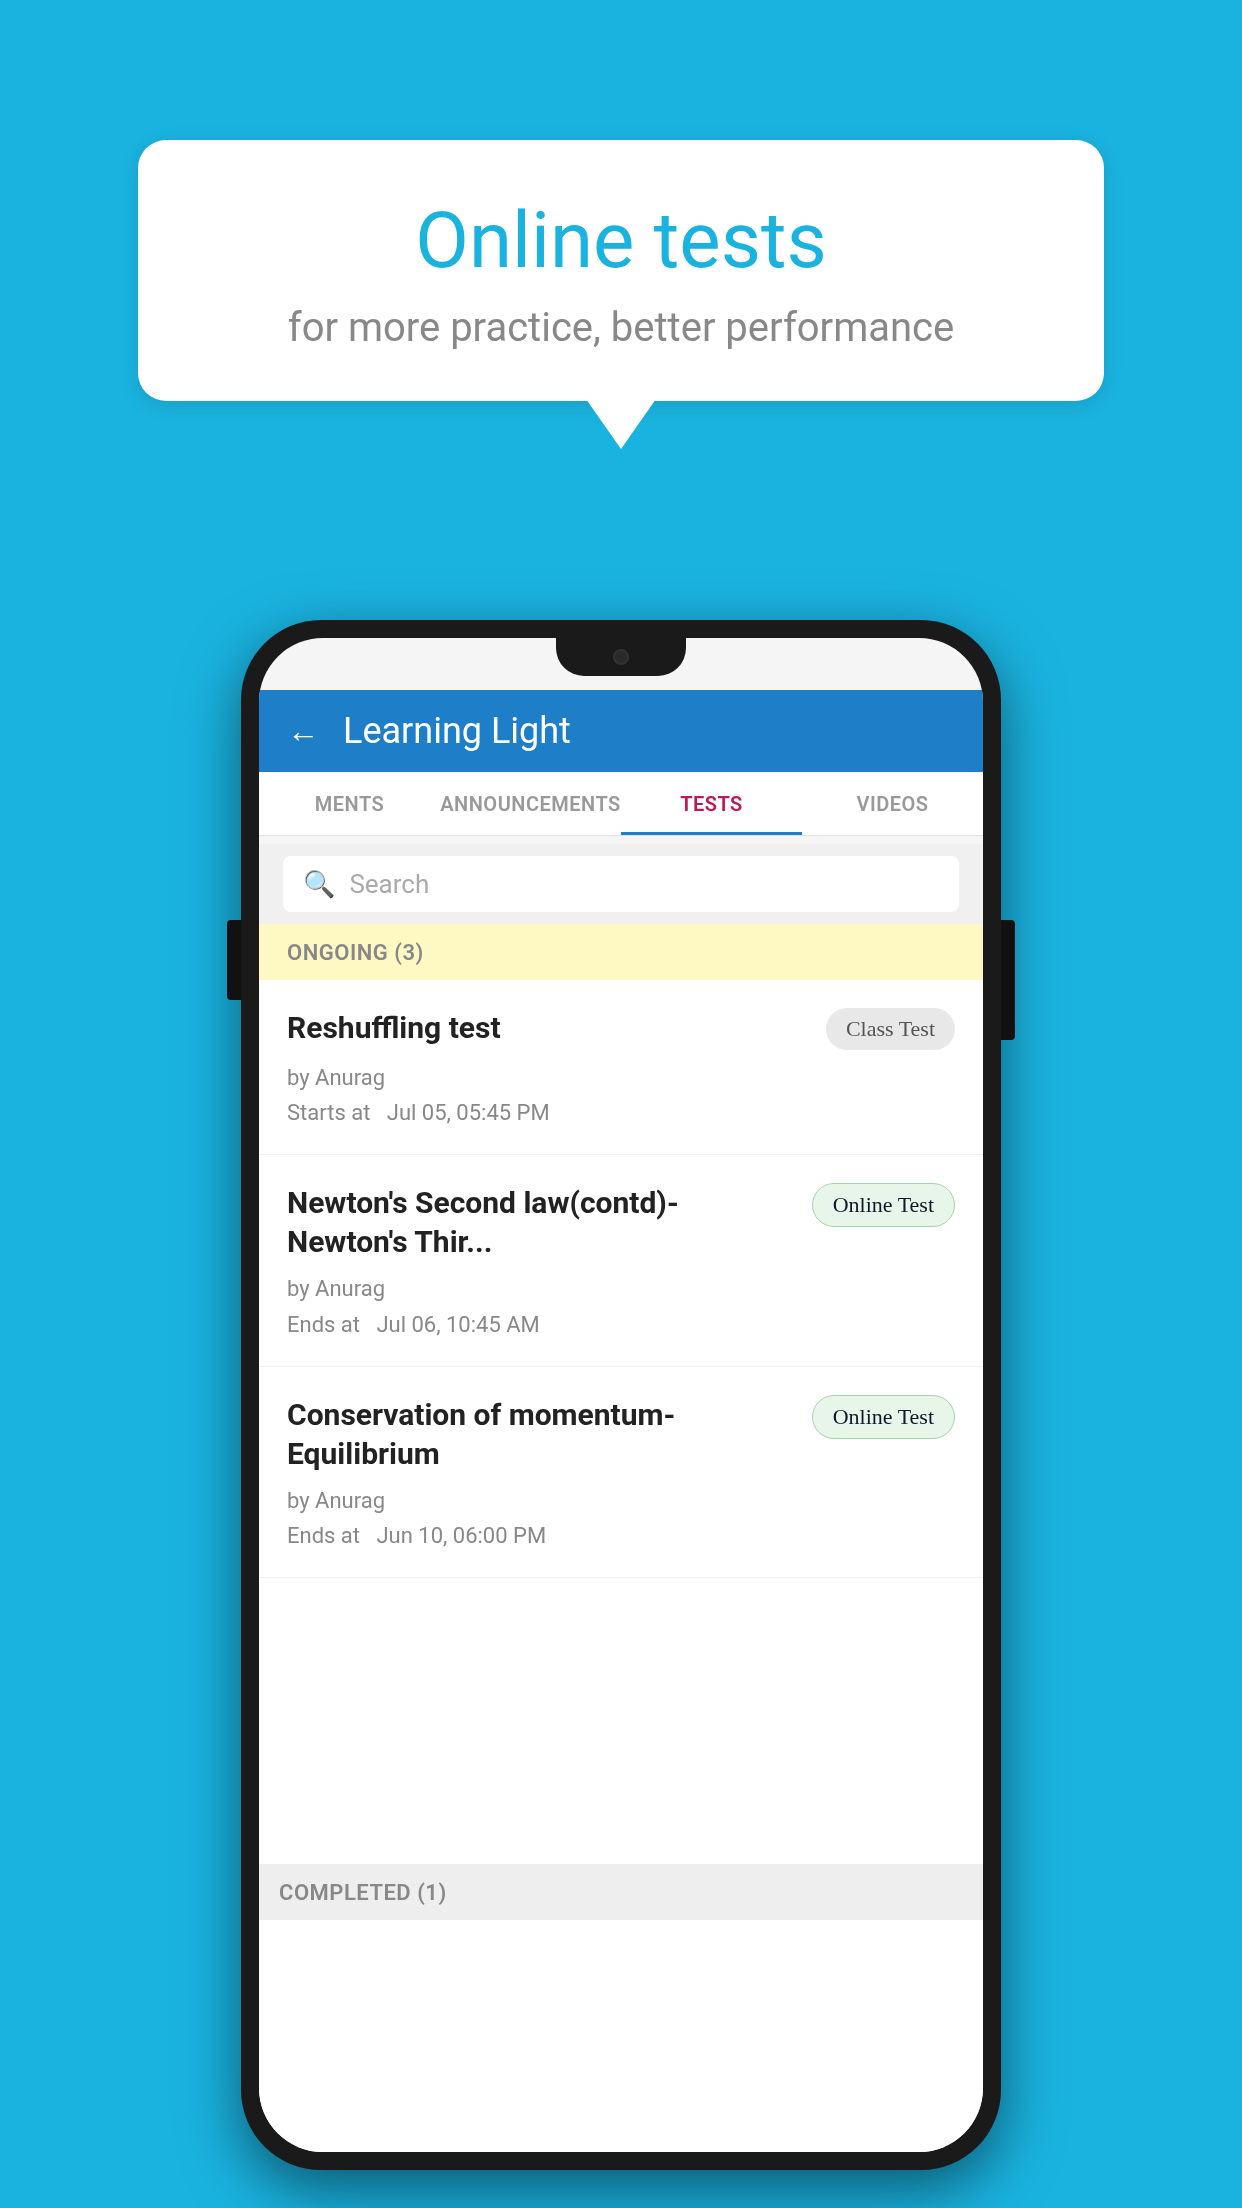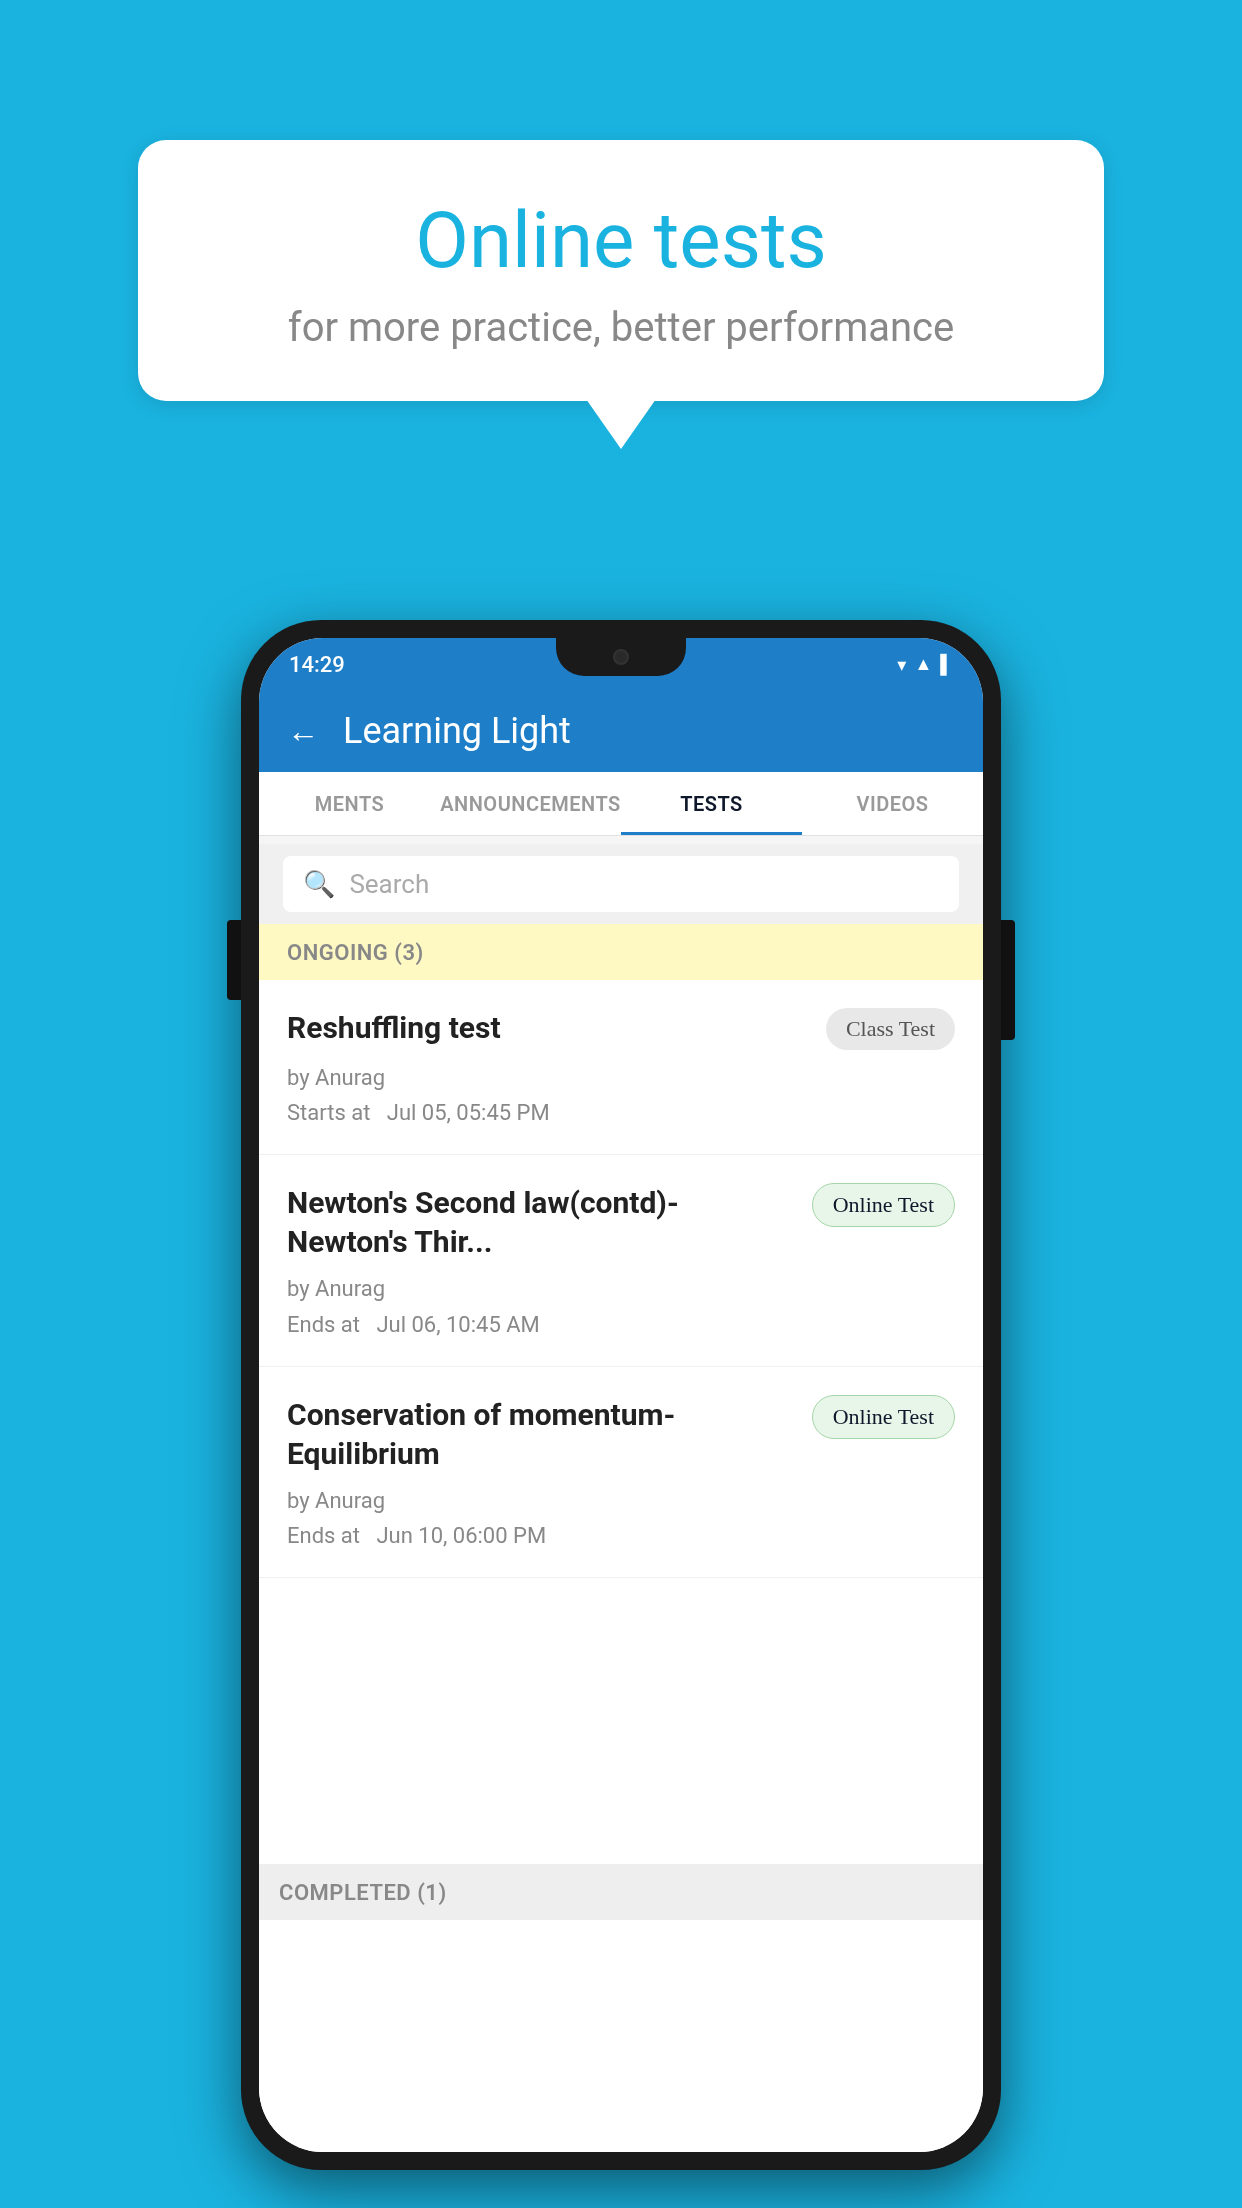--- a/index.html
+++ b/index.html
@@ -214,21 +214,21 @@
       justify-content: center;
       font-size: 20px;
       font-weight: 600;
       color: #999;
       letter-spacing: 0.5px;
       position: relative;
       cursor: pointer;
     }
 
     .tab-item.active {
-      color: #0f172a;
+      color: #be185d;
     }
 
     .tab-item.active::after {
       content: '';
       position: absolute;
       bottom: 0;
       left: 0;
       right: 0;
       height: 3px;
       background: #1e7ec8;
@@ -367,28 +367,20 @@
 </div>
 
 <div class="phone-container">
   <div class="phone-outer">
     <div class="phone-screen">
 
       <div class="notch">
         <div class="notch-camera"></div>
       </div>
 
-      <div class="status-bar">
-        <span class="status-time">14:29</span>
-        <div class="status-icons">
-          <span class="status-icon">▾</span>
-          <span class="status-icon">▲</span>
-          <span class="status-icon">▌</span>
-        </div>
-      </div>
 
       <div class="app-header">
         <span class="back-arrow">←</span>
         <span class="app-title">Learning Light</span>
       </div>
 
       <div class="tabs-bar">
         <div class="tab-item">
           <span>MENTS</span>
         </div>

